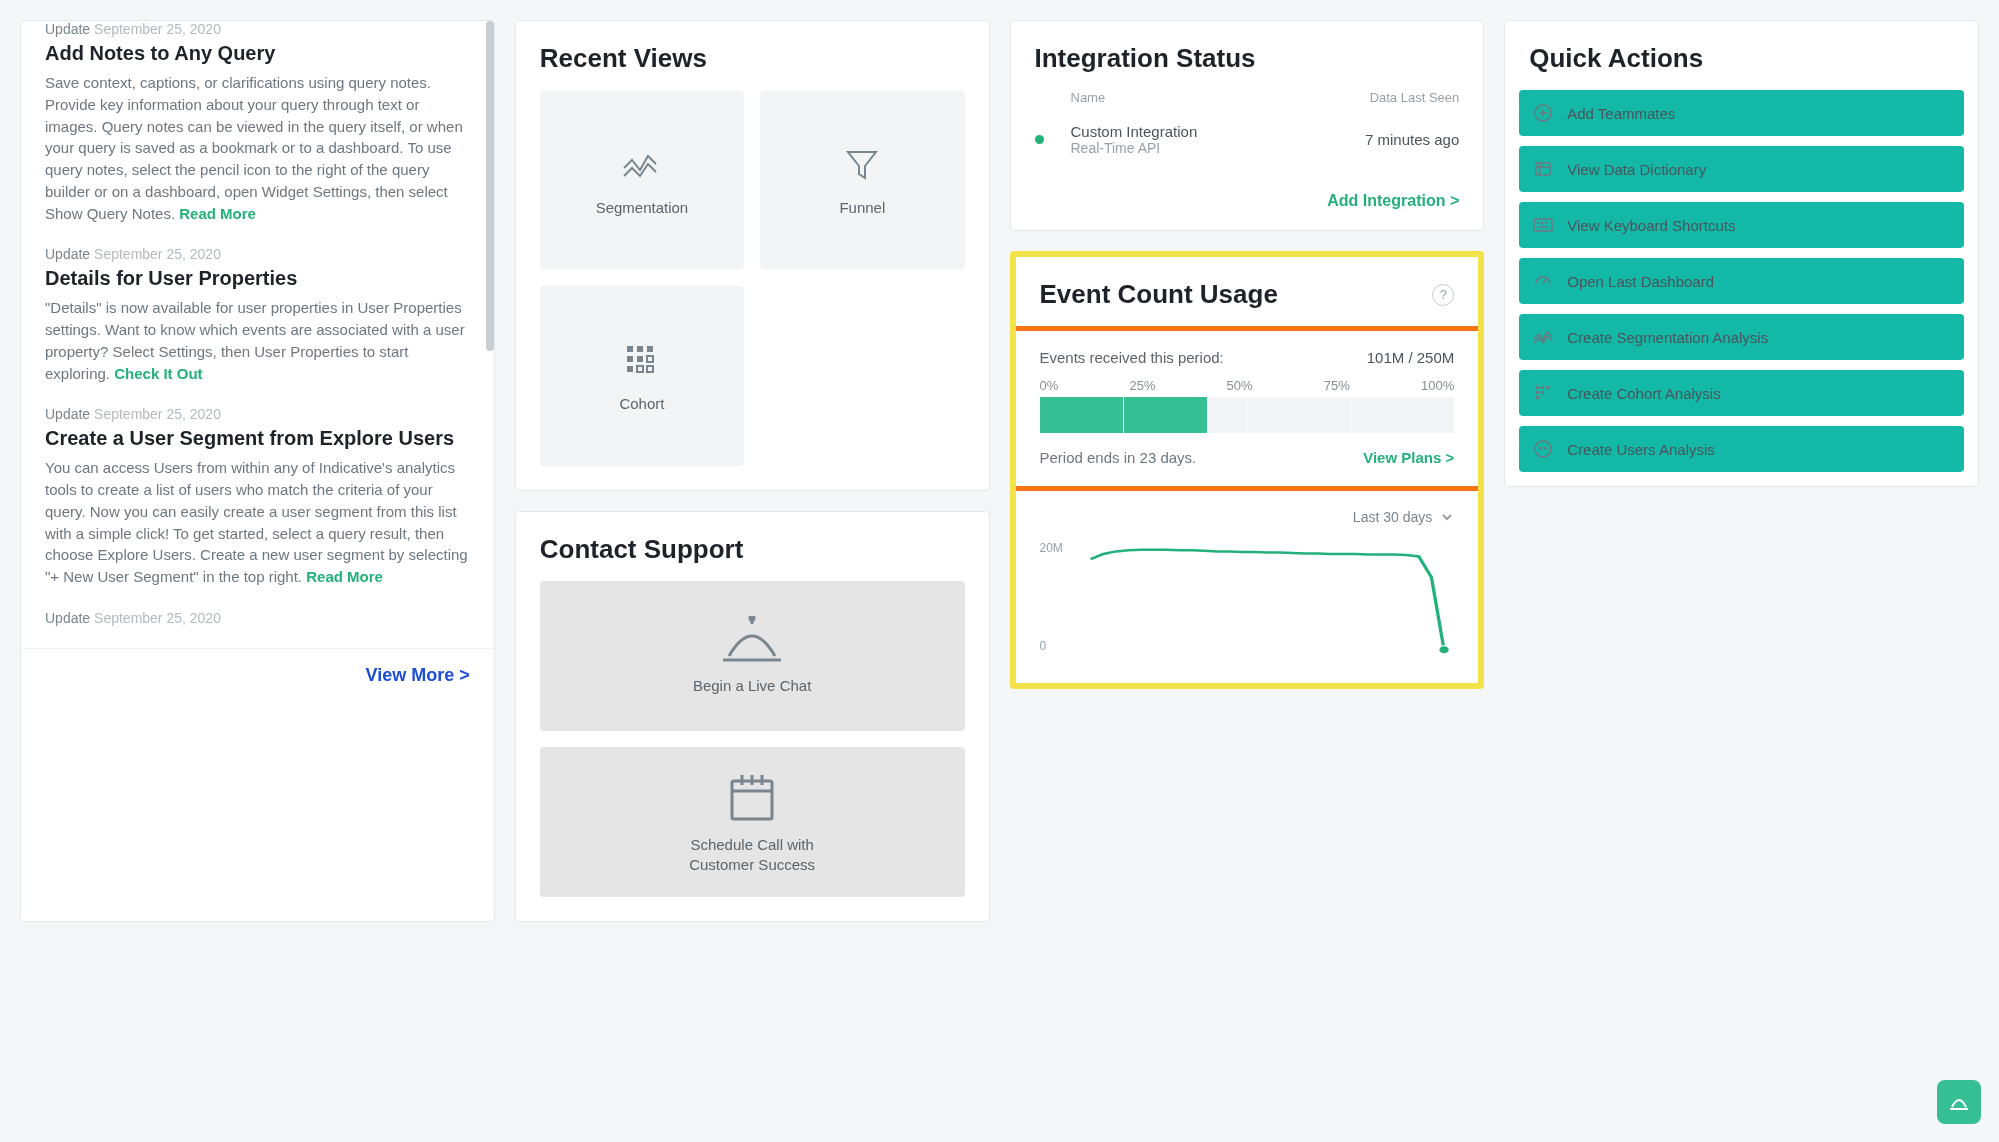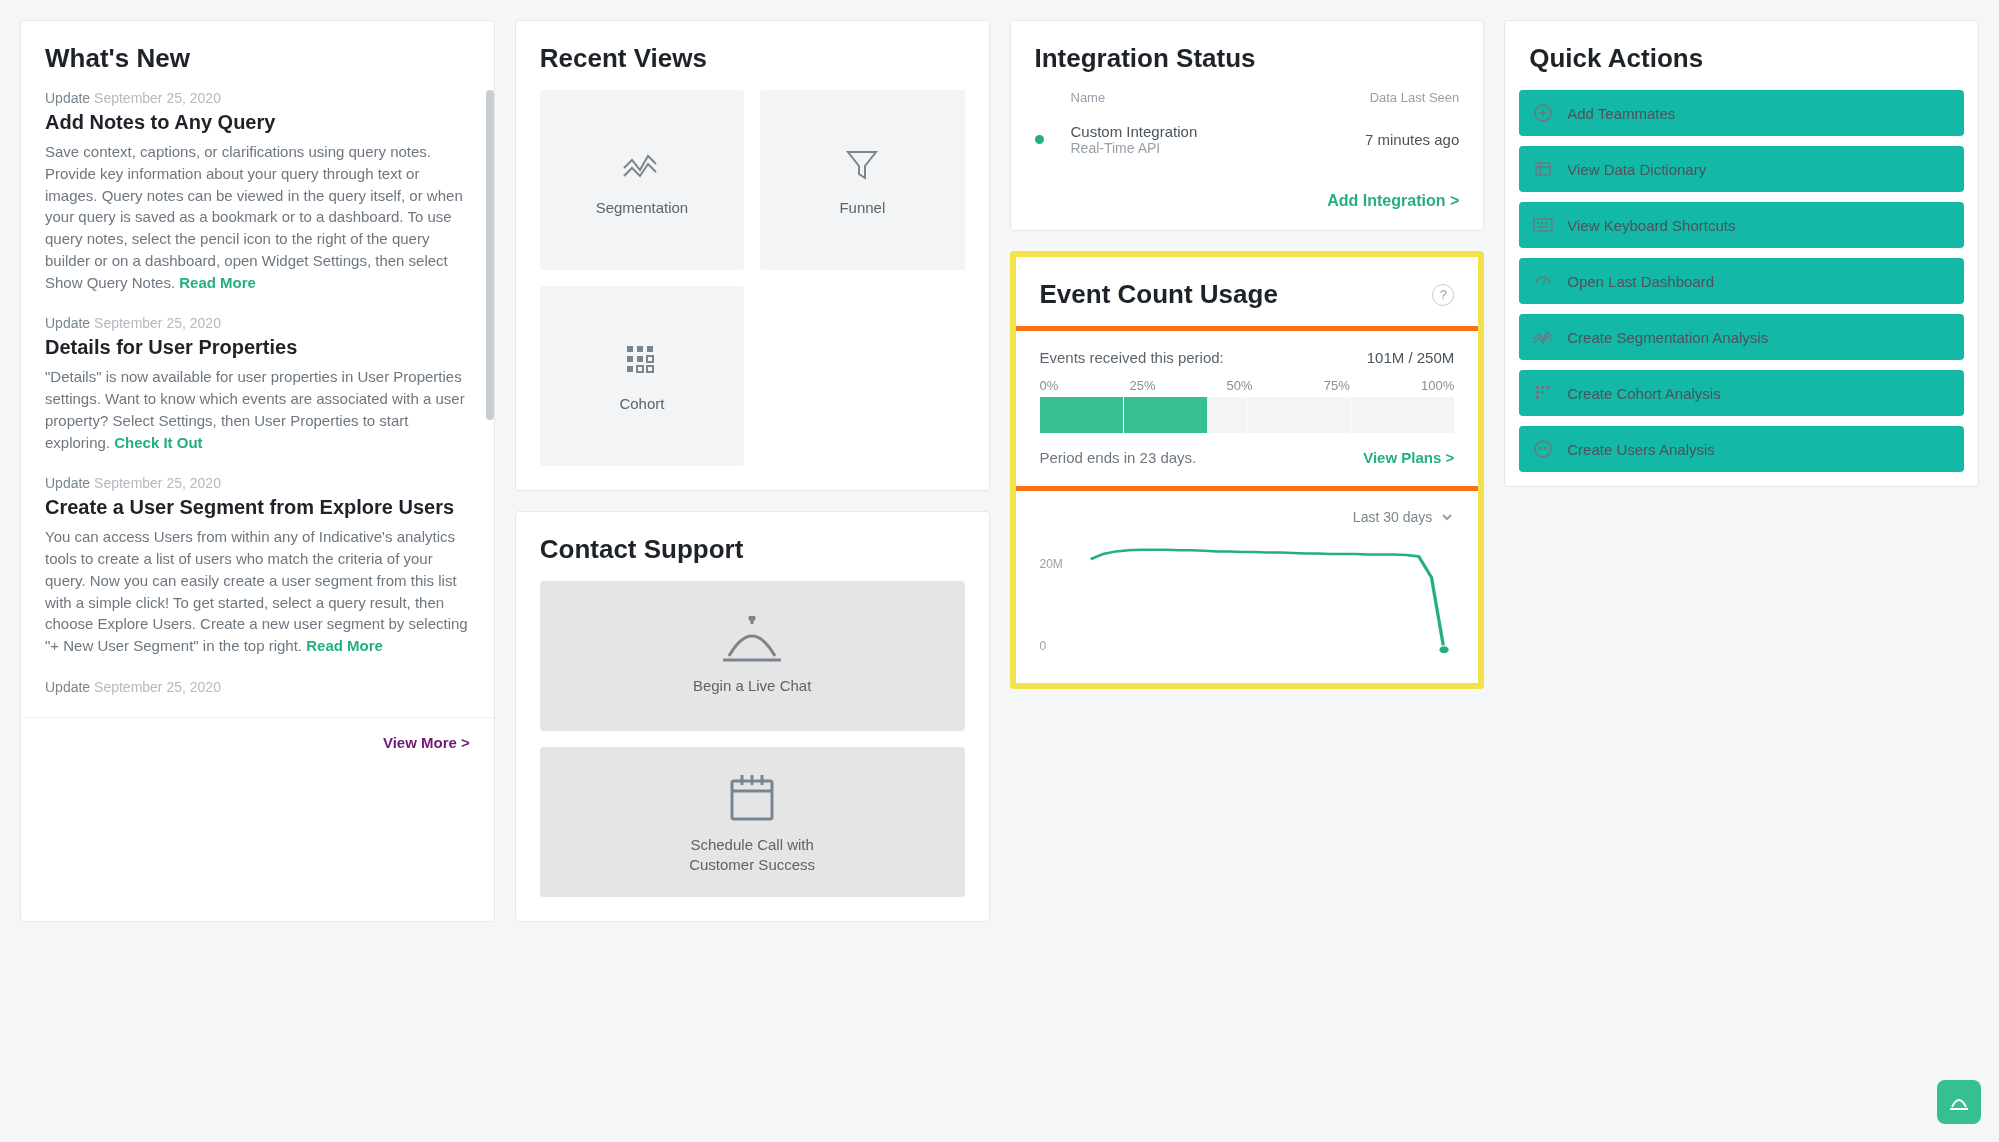--- a/index.html
+++ b/index.html
@@ -45,21 +45,21 @@
     border-radius: 4px;
   }
   .wn-item { margin-bottom: 22px; }
   .wn-meta { font-size: 14px; margin-bottom: 4px; }
   .wn-meta-tag { color: #7a868f; font-weight: 500; }
   .wn-meta-date { color: #b2bac0; }
   .wn-item-title { font-size: 20px; font-weight: 700; color: #1e2329; margin-bottom: 6px; line-height:1.25;}
   .wn-item-body { font-size: 15px; color: #6d7780; line-height: 1.45; }
   .link-green { color: #24b07a; font-weight: 600; cursor: pointer; }
   .wn-footer { border-top: 1px solid #eef1f2; padding: 16px 24px; text-align: right; }
-  .wn-view-more { color: #701a75; font-weight: 600; font-size: 15px; cursor:pointer;}
+  .wn-view-more { color: #1d4ed8; font-weight: 600; font-size: 18px; cursor:pointer;}
   
   .rv-body { padding: 0 24px 24px 24px; display: grid; grid-template-columns: 1fr 1fr; gap: 16px; }
   .rv-tile {
     background: #f2f4f5;
     border-radius: 4px;
     height: 180px;
     display: flex; flex-direction: column;
     align-items: center; justify-content: center;
     gap: 14px;
     cursor: pointer;
@@ -98,21 +98,21 @@
   .ecu-bar{ height:36px; background:#f2f4f5; display:flex; position:relative; margin-bottom:16px;}
   .ecu-seg{ flex:1; border-right:1px solid #fff;}
   .ecu-fill{ position:absolute; left:0; top:0; bottom:0; background:#35bf92; display:flex;}
   .ecu-fill .seg{ flex:1; border-right:1px solid #fff;}
   .ecu-row2{ display:flex; justify-content:space-between; align-items:center; font-size:15px;}
   .ecu-period{ color:#6d7780; }
   .ecu-plans{ color:#24b07a; font-weight:600; cursor:pointer;}
   .ecu-chart-head{ display:flex; justify-content:flex-end; align-items:center; gap:8px; font-size:14px; color:#7a868f; margin-bottom:8px; cursor:pointer;}
   .ecu-chart{ position:relative; height:130px; padding-left:40px;}
   .ecu-ylab{ position:absolute; left:0; font-size:12px; color:#97a0a8;}
-  .ecu-yl-20{ top:24px;}
+  .ecu-yl-20{ top:8px;}
   .ecu-yl-0{ bottom:10px;}
   
   .qa-body{ padding: 0 14px 14px 14px; display:flex; flex-direction:column; gap:10px;}
   .qa-item{
     background:#14b8a6; border-radius:4px; height:46px;
     display:flex; align-items:center; gap:14px; padding:0 14px;
     font-size:15px; color:#4a545c; cursor:pointer;
   }
   .qa-icon{ width:20px; height:20px; display:flex; align-items:center; justify-content:center; color:#6d7780;}
   
@@ -120,21 +120,20 @@
   
   .fab{ position:fixed; right:18px; bottom:18px; width:44px; height:44px; border-radius:8px; background:#35bf92; display:flex;align-items:center;justify-content:center; cursor:pointer;}
   svg { display:block; }
 </style>
 </head>
 <body>
 
 <div class="grid">
 
   <div class="card">
-    <div class="card-title">What's New</div>
     <div class="wn-body" style="position:relative;">
       <div class="wn-scroll-track"></div>
 
       <div class="wn-item">
         <div class="wn-meta">
           <span class="wn-meta-tag">Update</span>
           <span class="wn-meta-date">September 25, 2020</span>
         </div>
         <div class="wn-item-title">Add Notes to Any Query</div>
         <div class="wn-item-body">

